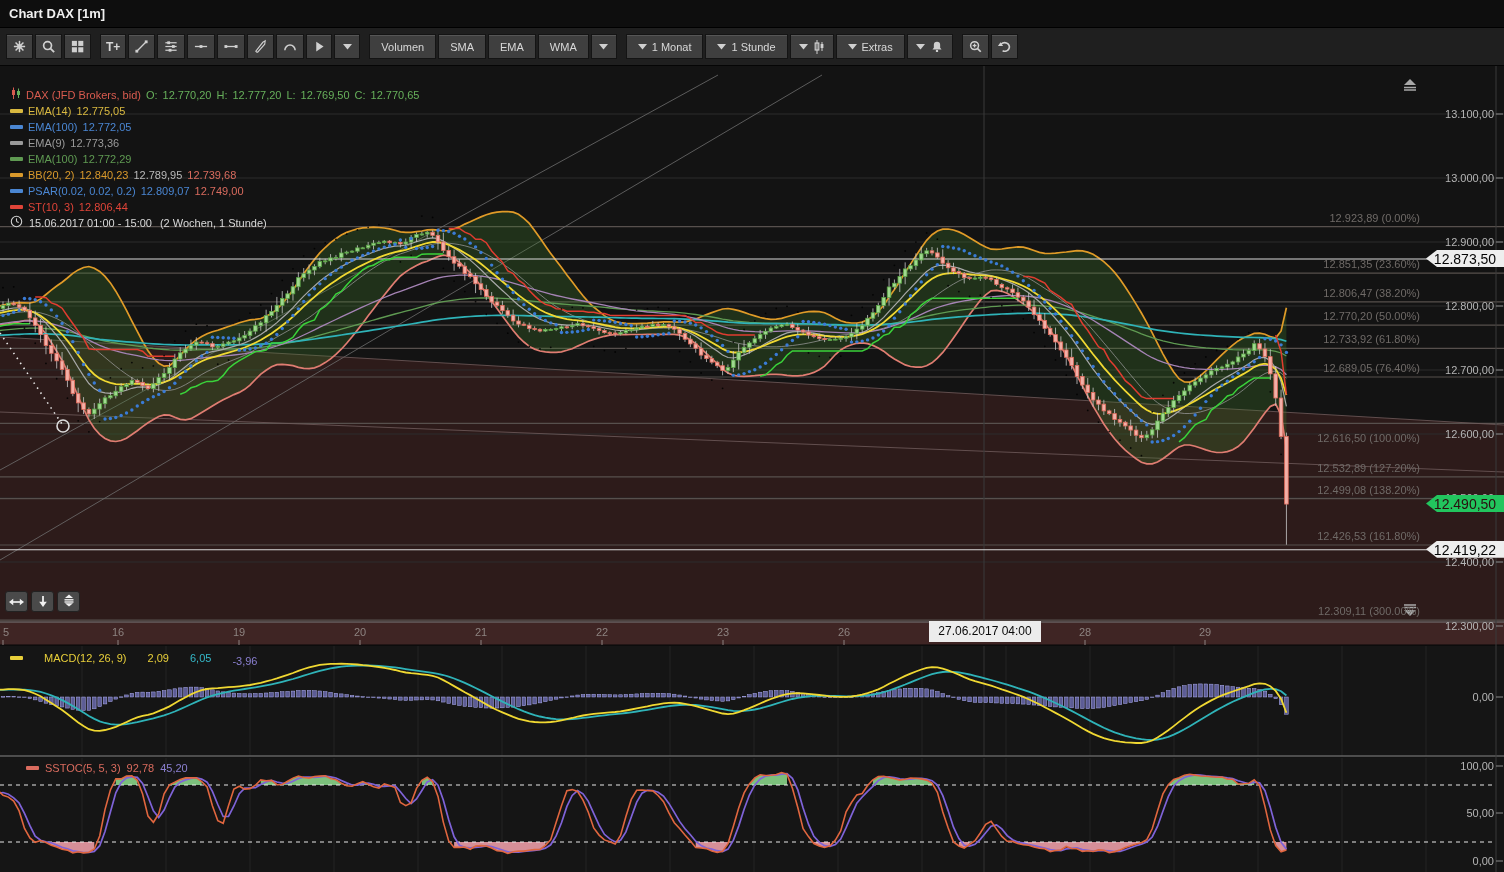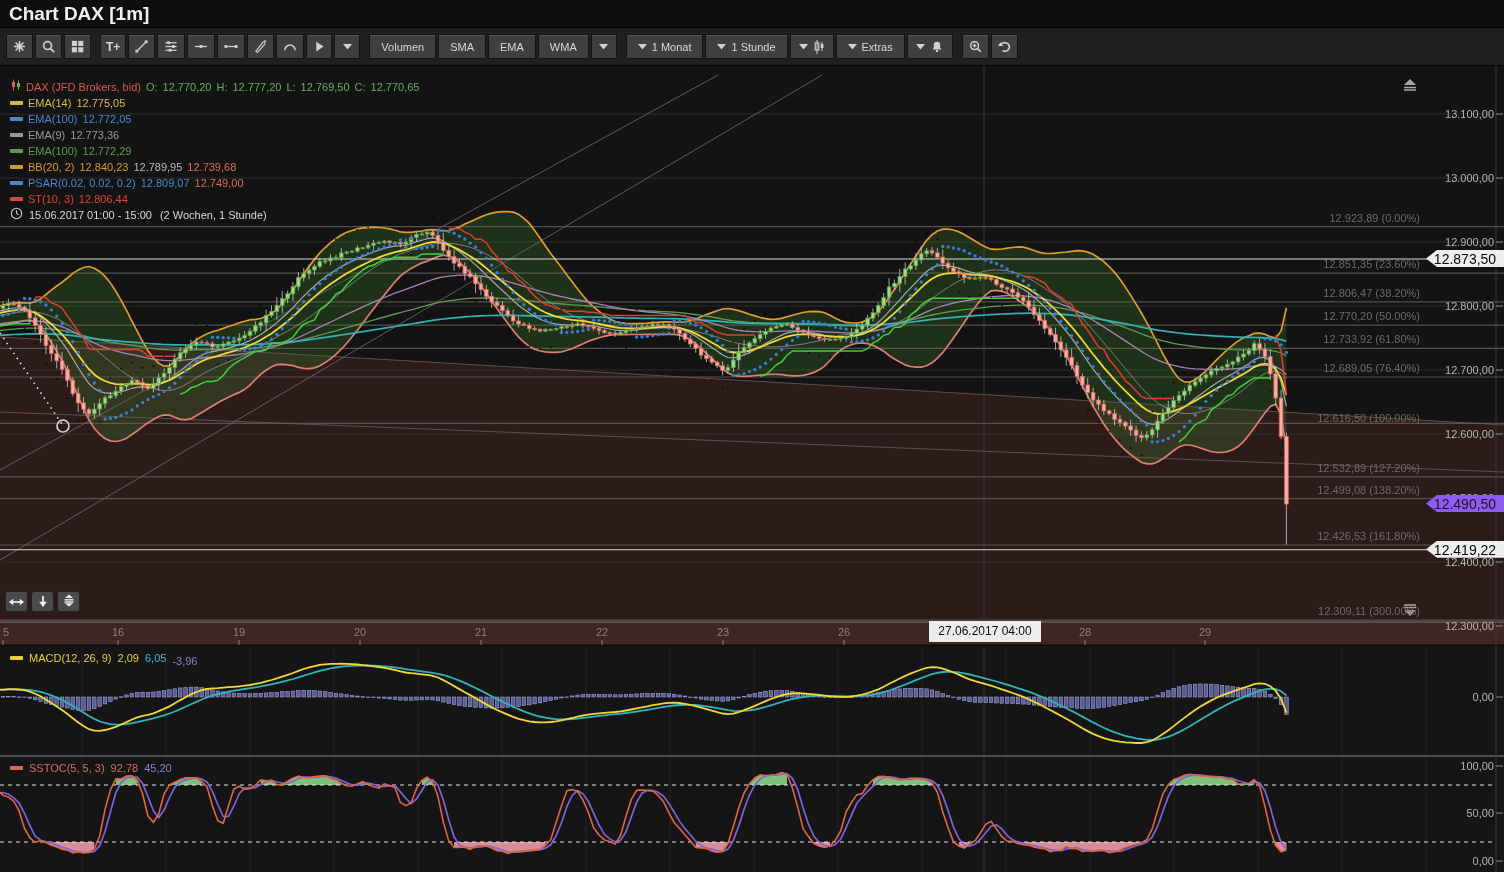--- a/index.html
+++ b/index.html
@@ -3,55 +3,55 @@
 <meta charset="utf-8">
 <style>
   * { margin:0; padding:0; box-sizing:border-box; }
   html,body { background:#1b1b1b; width:1504px; height:872px; overflow:hidden;
     font-family:"Liberation Sans", sans-serif; }
   #app { position:relative; width:1504px; height:872px; background:#131313; }
 
   
   #titlebar { position:absolute; left:0; top:0; width:1504px; height:28px;
     background:#0e0e0e; border-bottom:1px solid #000; z-index:5; }
-  #titlebar .t { color:#f0f0f0; font-size:19px; font-weight:bold; line-height:28px; padding-left:9px; }
+  #titlebar .t { color:#f0f0f0; font-size:13px; font-weight:bold; line-height:28px; padding-left:9px; }
 
   
   #toolbar { position:absolute; left:0; top:28px; width:1504px; height:38px;
     background:#1f1f1f; border-bottom:1px solid #050505; z-index:5;
     display:flex; align-items:center; padding-left:6px; }
   .tbgroup { display:flex; margin-right:7px; }
   .tbtn { height:25px; min-width:26px; background:#3f3f3f; border:1px solid #141414;
     box-shadow:inset 0 1px 0 #565656; margin-right:2px; display:flex; align-items:center;
     justify-content:center; color:#d8d8d8; font-size:11px; padding:0 5px; cursor:default; }
   .tbtn.txt { padding:0 11px; }
   .tbtn svg { display:block; }
   .tbtn .caret { margin-right:5px; }
 
   
   .ovl { position:absolute; z-index:3; }
-  #legend { left:10px; top:79px; font-size:11px; line-height:16px; white-space:nowrap;text-align:center; }
+  #legend { left:10px; top:87px; font-size:11px; line-height:16px; white-space:nowrap;text-align:center; }
   .lrow { height:16px; display:flex; align-items:center; }
   .sw { display:inline-block; width:13px; height:4px; border-radius:1px; margin-right:6px; }
   .lrow span { margin-right:5px; }
   #timelinerow { color:#d8d8d8; font-size:11px; display:flex; align-items:center; height:16px; }
   #timelinerow svg { margin-right:6px; }
   #timelinerow .t2 { margin-left:8px; }
 
   .axlabel { position:absolute; color:#b5b5b5; font-size:11px; height:14px; line-height:14px;
     right:10px; text-align:right; z-index:3; }
   .fiblabel { position:absolute; color:#6f6a67; font-size:11px; height:14px; line-height:14px;
     right:84px; text-align:right; z-index:3; }
   .datelabel { position:absolute; color:#8d8380; font-size:11px; top:626px; width:34px;
     text-align:center; z-index:3; }
   .tag { position:absolute; right:0; width:78px; height:17px; line-height:18px; font-size:14px;
     text-align:center; z-index:4;
     clip-path:polygon(11px 0, 100% 0, 100% 100%, 11px 100%, 0 50%); }
   .tag.white { background:#eeeeee; color:#050505; }
-  .tag.red { background:#8b5cf6; color:#2a0f0f; }
+  .tag.red { background:#22c55e; color:#2a0f0f; }
   #tooltip { position:absolute; left:929px; top:621px; width:112px; height:21px;
     background:#ececec; color:#0a0a0a; font-size:12px; line-height:21px; text-align:center; z-index:4; }
 
   .panelegend { position:absolute; font-size:11px; z-index:3; display:flex; align-items:center; }
   .panelegend span { margin-right:6px; }
 
   
   #panebtns { position:absolute; left:5px; top:591px; display:flex; z-index:4; }
   .pbtn { width:23px; height:21px; background:#4a4a4a; border:1px solid #222; border-radius:3px;
     margin-right:3px; display:flex; align-items:center; justify-content:center; color:#f0f0f0; }
@@ -1556,29 +1556,29 @@
       <span><svg width="13" height="13" viewBox="0 0 14 14">
             <circle cx="7" cy="7" r="5.6" fill="none" stroke="#cfcfcf" stroke-width="1.2"></circle>
             <line x1="7" y1="7" x2="7" y2="3.6" stroke="#cfcfcf" stroke-width="1.2"></line>
             <line x1="7" y1="7" x2="9.4" y2="8" stroke="#cfcfcf" stroke-width="1.2"></line>
           </svg></span>
       <span>15.06.2017 01:00 - 15:00</span>
       <span class="t2">(2 Wochen, 1 Stunde)</span>
     </div>
   </div>
 
-  <div class="panelegend" style="left:10px; top:649px;">
+  <div class="panelegend" style="left:10px; top:649px;gap:15px;">
     <span class="sw" id="macdsw" style="background: rgb(232, 207, 58);"></span>
     <span id="macdlab" style="color: rgb(232, 207, 58);">MACD(12, 26, 9)</span>
     <span id="macdv1" style="color: rgb(232, 207, 58);">2,09</span>
     <span id="macdv2" style="color: rgb(53, 184, 200);">6,05</span>
     <span id="macdv3" style="color: rgb(138, 127, 208); margin-top: 6px;">-3,96</span>
   </div>
 
-  <div class="panelegend" style="left:10px; top:762px;">
+  <div class="panelegend" style="left:26px; top:762px;">
     <span class="sw" id="sstocsw" style="background: rgb(217, 107, 94);"></span>
     <span id="sstoclab" style="color: rgb(217, 107, 94);">SSTOC(5, 5, 3)</span>
     <span id="sstocv1" style="color: rgb(217, 107, 94);">92,78</span>
     <span id="sstocv2" style="color: rgb(138, 127, 208);">45,20</span>
   </div>
 
   <div id="tooltip">27.06.2017 04:00</div>
 
   <div id="panebtns">
     <div class="pbtn">
@@ -1632,21 +1632,21 @@
       <div class="axlabel" style="top: 690px;">0,00</div>
       <div class="axlabel" style="top: 759px;">100,00</div>
       <div class="axlabel" style="top: 806px;">50,00</div>
       <div class="axlabel" style="top: 854px;">0,00</div>
       <div class="fiblabel" style="top: 210.71px;">12.923,89 (0.00%)</div>
       <div class="fiblabel" style="top: 257.136px;">12.851,35 (23.60%)</div>
       <div class="fiblabel" style="top: 285.859px;">12.806,47 (38.20%)</div>
       <div class="fiblabel" style="top: 309.072px;">12.770,20 (50.00%)</div>
       <div class="fiblabel" style="top: 332.291px;">12.733,92 (61.80%)</div>
       <div class="fiblabel" style="top: 361.008px;">12.689,05 (76.40%)</div>
-      <div class="fiblabel" style="top: 411px;">12.616,50 (100.00%)</div>
+      <div class="fiblabel" style="top: 431px;">12.616,50 (100.00%)</div>
       <div class="fiblabel" style="top: 460.95px;">12.532,89 (127.20%)</div>
       <div class="fiblabel" style="top: 482.589px;">12.499,08 (138.20%)</div>
       <div class="fiblabel" style="top: 529.021px;">12.426,53 (161.80%)</div>
       <div class="fiblabel" style="top: 604.17px;">12.309,11 (300.00%)</div>
       <div class="datelabel" style="left: 0px; width: 12px;">5</div>
       <div class="datelabel" style="left: 101px;">16</div>
       <div class="datelabel" style="left: 222px;">19</div>
       <div class="datelabel" style="left: 343px;">20</div>
       <div class="datelabel" style="left: 464px;">21</div>
       <div class="datelabel" style="left: 585px;">22</div>

